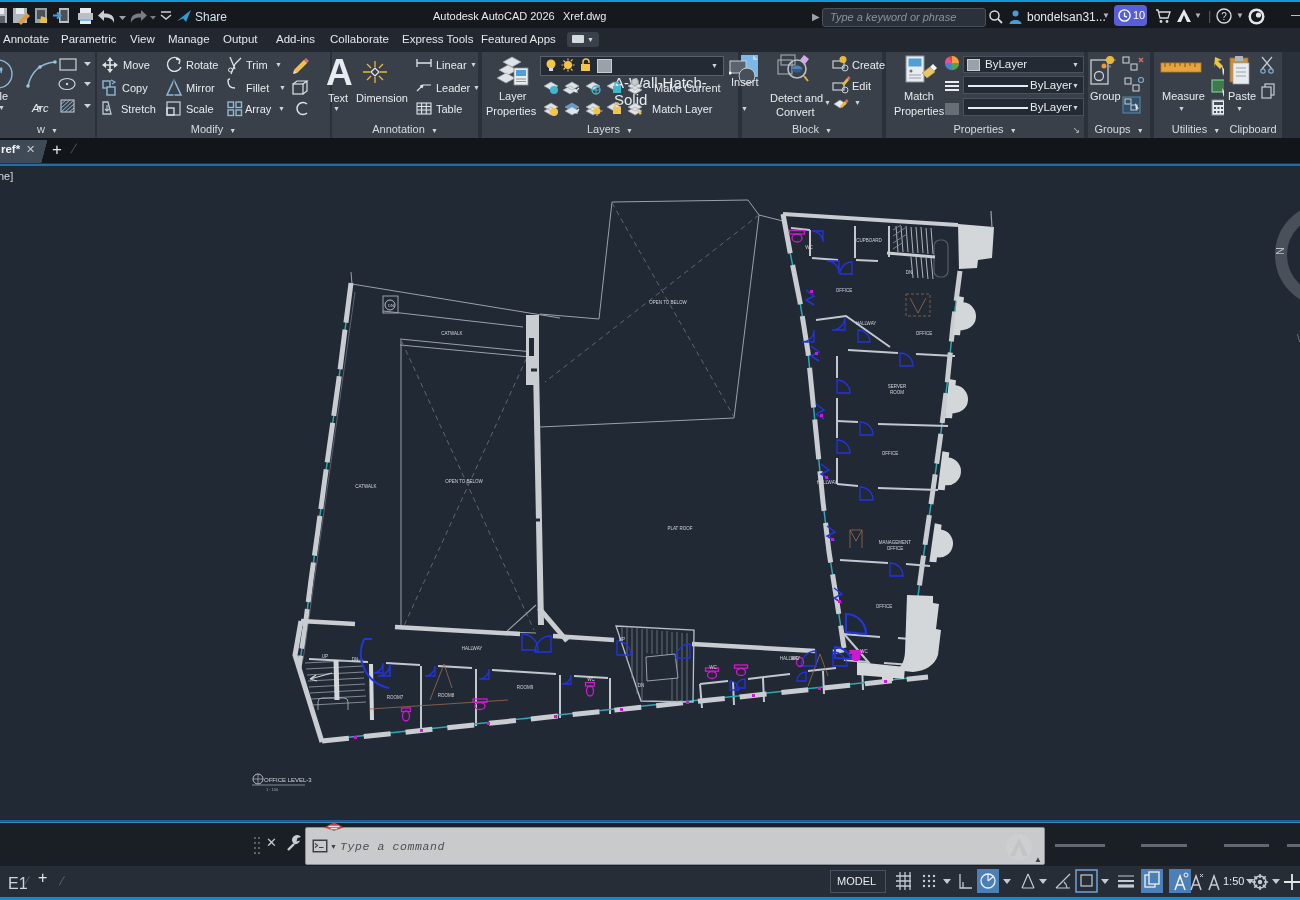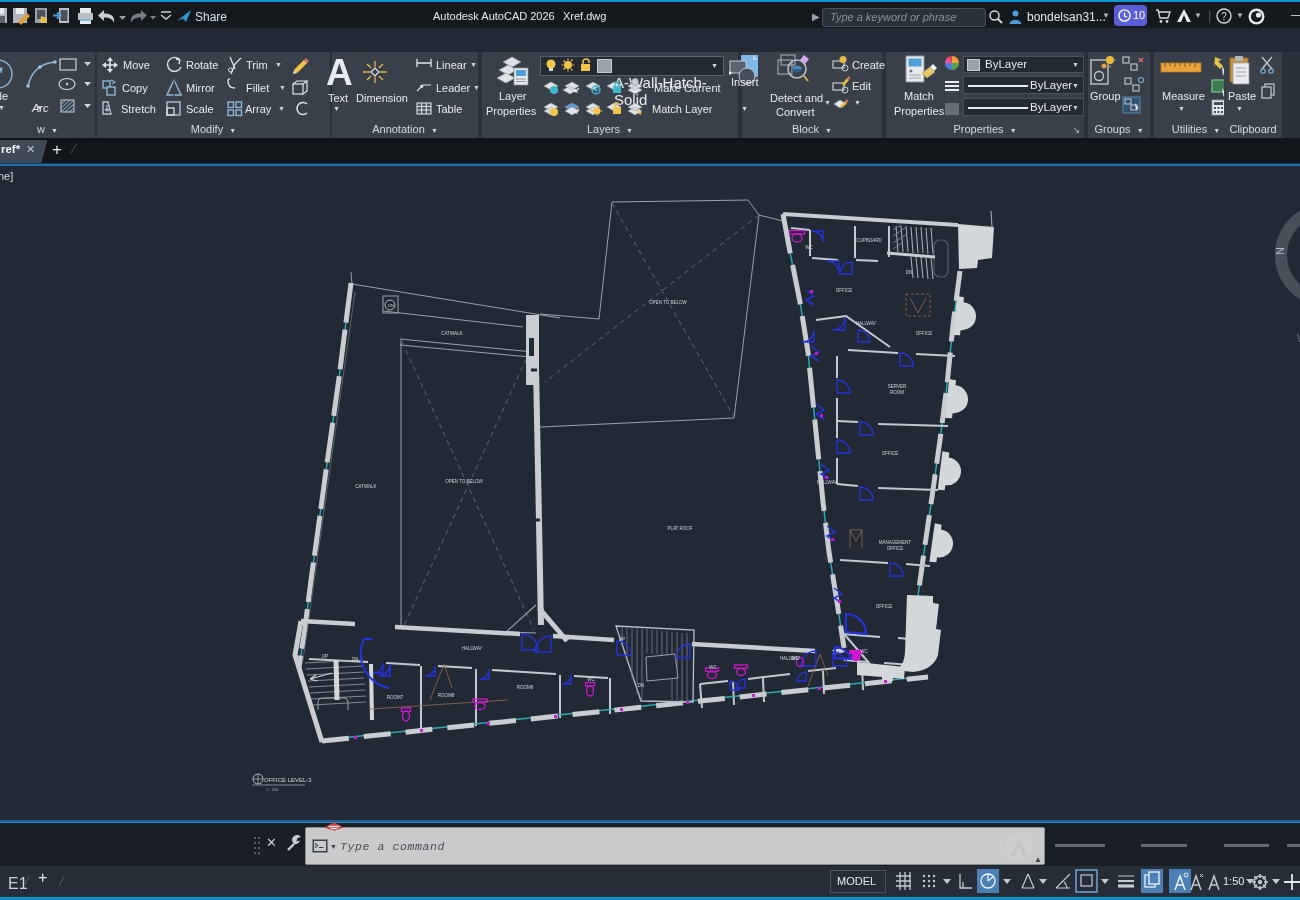--- a/index.html
+++ b/index.html
@@ -99,20 +99,35 @@
     </svg>
     <span class="abs" style="left:1236px;top:9px;font-size:8px;color:#aeb5bc">▼</span>
     <svg class="abs" style="left:1248px;top:6px" width="17" height="17" viewBox="0 0 17 17">
       <circle cx="8.5" cy="8.5" r="8" fill="#e4e7ea"></circle>
       <circle cx="8.5" cy="8.5" r="5.5" fill="#15181d"></circle>
       <circle cx="10.5" cy="7" r="2.6" fill="#e4e7ea"></circle>
     </svg>
     <span class="abs" style="left:1291px;top:6px;font-size:12px;color:#cfd5db">—</span>
   </div>
   <div class="abs" id="topline"></div>
+  <div class="abs" id="menurow">
+    <span class="menuitem" style="left:3px">Annotate</span>
+    <span class="menuitem" style="left:61px">Parametric</span>
+    <span class="menuitem" style="left:130px">View</span>
+    <span class="menuitem" style="left:168px">Manage</span>
+    <span class="menuitem" style="left:223px">Output</span>
+    <span class="menuitem" style="left:276px">Add-ins</span>
+    <span class="menuitem" style="left:330px">Collaborate</span>
+    <span class="menuitem" style="left:402px">Express Tools</span>
+    <span class="menuitem" style="left:481px">Featured Apps</span>
+    <div class="abs" style="left:567px;top:4px;width:32px;height:15px;background:#3a414b;border-radius:3px;">
+      <span style="position:absolute;left:5px;top:3px;width:12px;height:8px;background:#d7dbe0;border-radius:1px;"></span>
+      <span style="position:absolute;left:20px;top:4px;font-size:7px;color:#cfd4da">▼</span>
+    </div>
+  </div>
   <div class="abs" id="ribbon">
 
     <div class="panel" style="left:0;width:95px;">
       <svg class="abs" style="left:-8px;top:4px" width="95" height="62" viewBox="-8 0 95 62">
         <circle cx="-2" cy="18" r="14" fill="none" stroke="#8fb8d8" stroke-width="1.4"></circle>
         <path d="M-8 24 L2 12 M2 12 l-5 1 m5 -1 l-1 5" stroke="#8fb8d8" stroke-width="1.3" fill="none"></path>
         <path d="M28 30 Q33 8 55 6" fill="none" stroke="#8fb8d8" stroke-width="1.5"></path>
         <circle cx="28" cy="30" r="1.8" fill="#9fc4e0"></circle>
           <circle cx="40" cy="11" r="1.8" fill="#9fc4e0"></circle>
           <circle cx="55" cy="6" r="1.8" fill="#9fc4e0"></circle>

